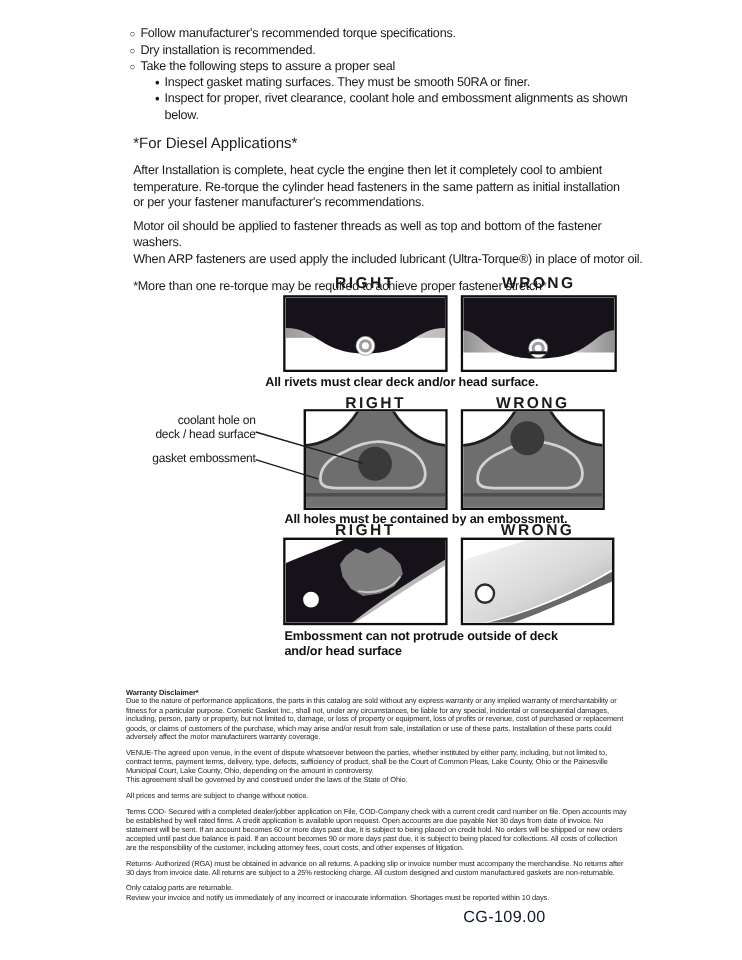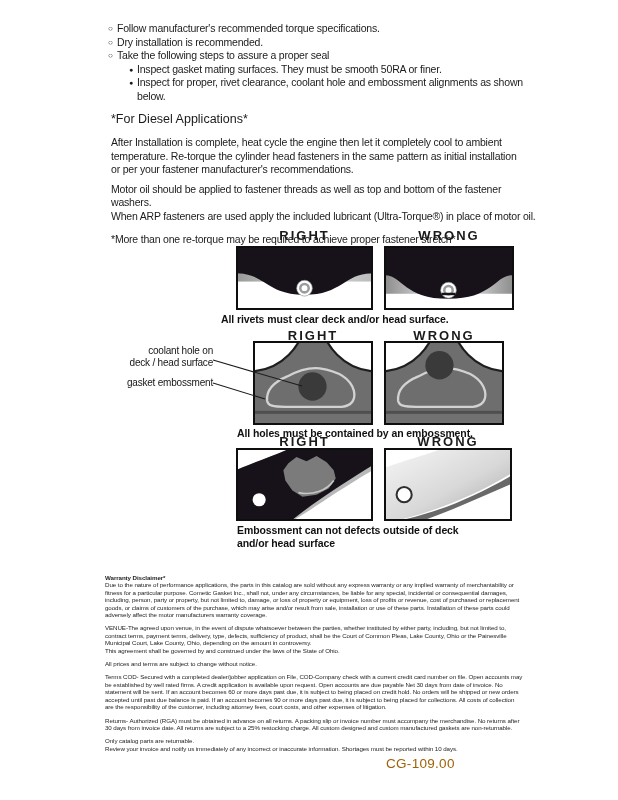--- a/index.html
+++ b/index.html
@@ -103,21 +103,21 @@
     letter-spacing: -0.08px;
     white-space: pre-line;
   }
   .warranty p.gap { margin-bottom: 6px; }
 
   .page-code {
     position: absolute;
     left: 386px; top: 756px;
     font-size: 13.5px;
     letter-spacing: 0.3px;
-    color: #a16207;
+    color: #0f172a;
   }
 </style>
 </head>
 <body>
 
 <div class="page">
 
   <div class="top-block">
 
     <div class="bullet-row">
@@ -260,21 +260,21 @@
               <stop offset="1" stop-color="#a6a6a6"></stop>
           </linearGradient>
         </defs>
         <rect x="0" y="0" width="123" height="68" fill="#ffffff"></rect>
         <path d="M52,0 H123 V24 C88,45 52,59 17,68 H0 V17 C19,10 36,6 52,0 Z" fill="url(#silverGrad)"></path>
         <path d="M123,26 C88,46 54,60 20,68 L41,68 C72,57 99,44 123,34 Z" fill="#696969"></path>
         <circle cx="18" cy="44" r="7.5" fill="#ffffff" stroke="#2e2e2e" stroke-width="2"></circle>
       </svg>
     </div>
 
-    <div class="dg-caption" style="left:237px; top:524px;">Embossment can not defects outside of deck
+    <div class="dg-caption" style="left:237px; top:524px;">Embossment can not protrude outside of deck
 and/or head surface</div>
   </div>
 
   <div class="warranty">
     <p class="warranty-heading">Warranty Disclaimer*</p>
     <p class="gap">Due to the nature of performance applications, the parts in this catalog are sold without any express warranty or any implied warranty of merchantability or
 fitness for a particular purpose.  Cometic Gasket Inc., shall not, under any circumstances, be liable for any special, incidental or consequential damages,
 including, person, party or property, but not limited to, damage, or loss of property or equipment, loss of profits or revenue, cost of purchased or replacement
 goods, or claims of customers of the purchase, which may arise and/or result from sale, installation or use of these parts.  Installation of these parts could
 adversely affect the motor manufacturers warranty coverage.</p>

